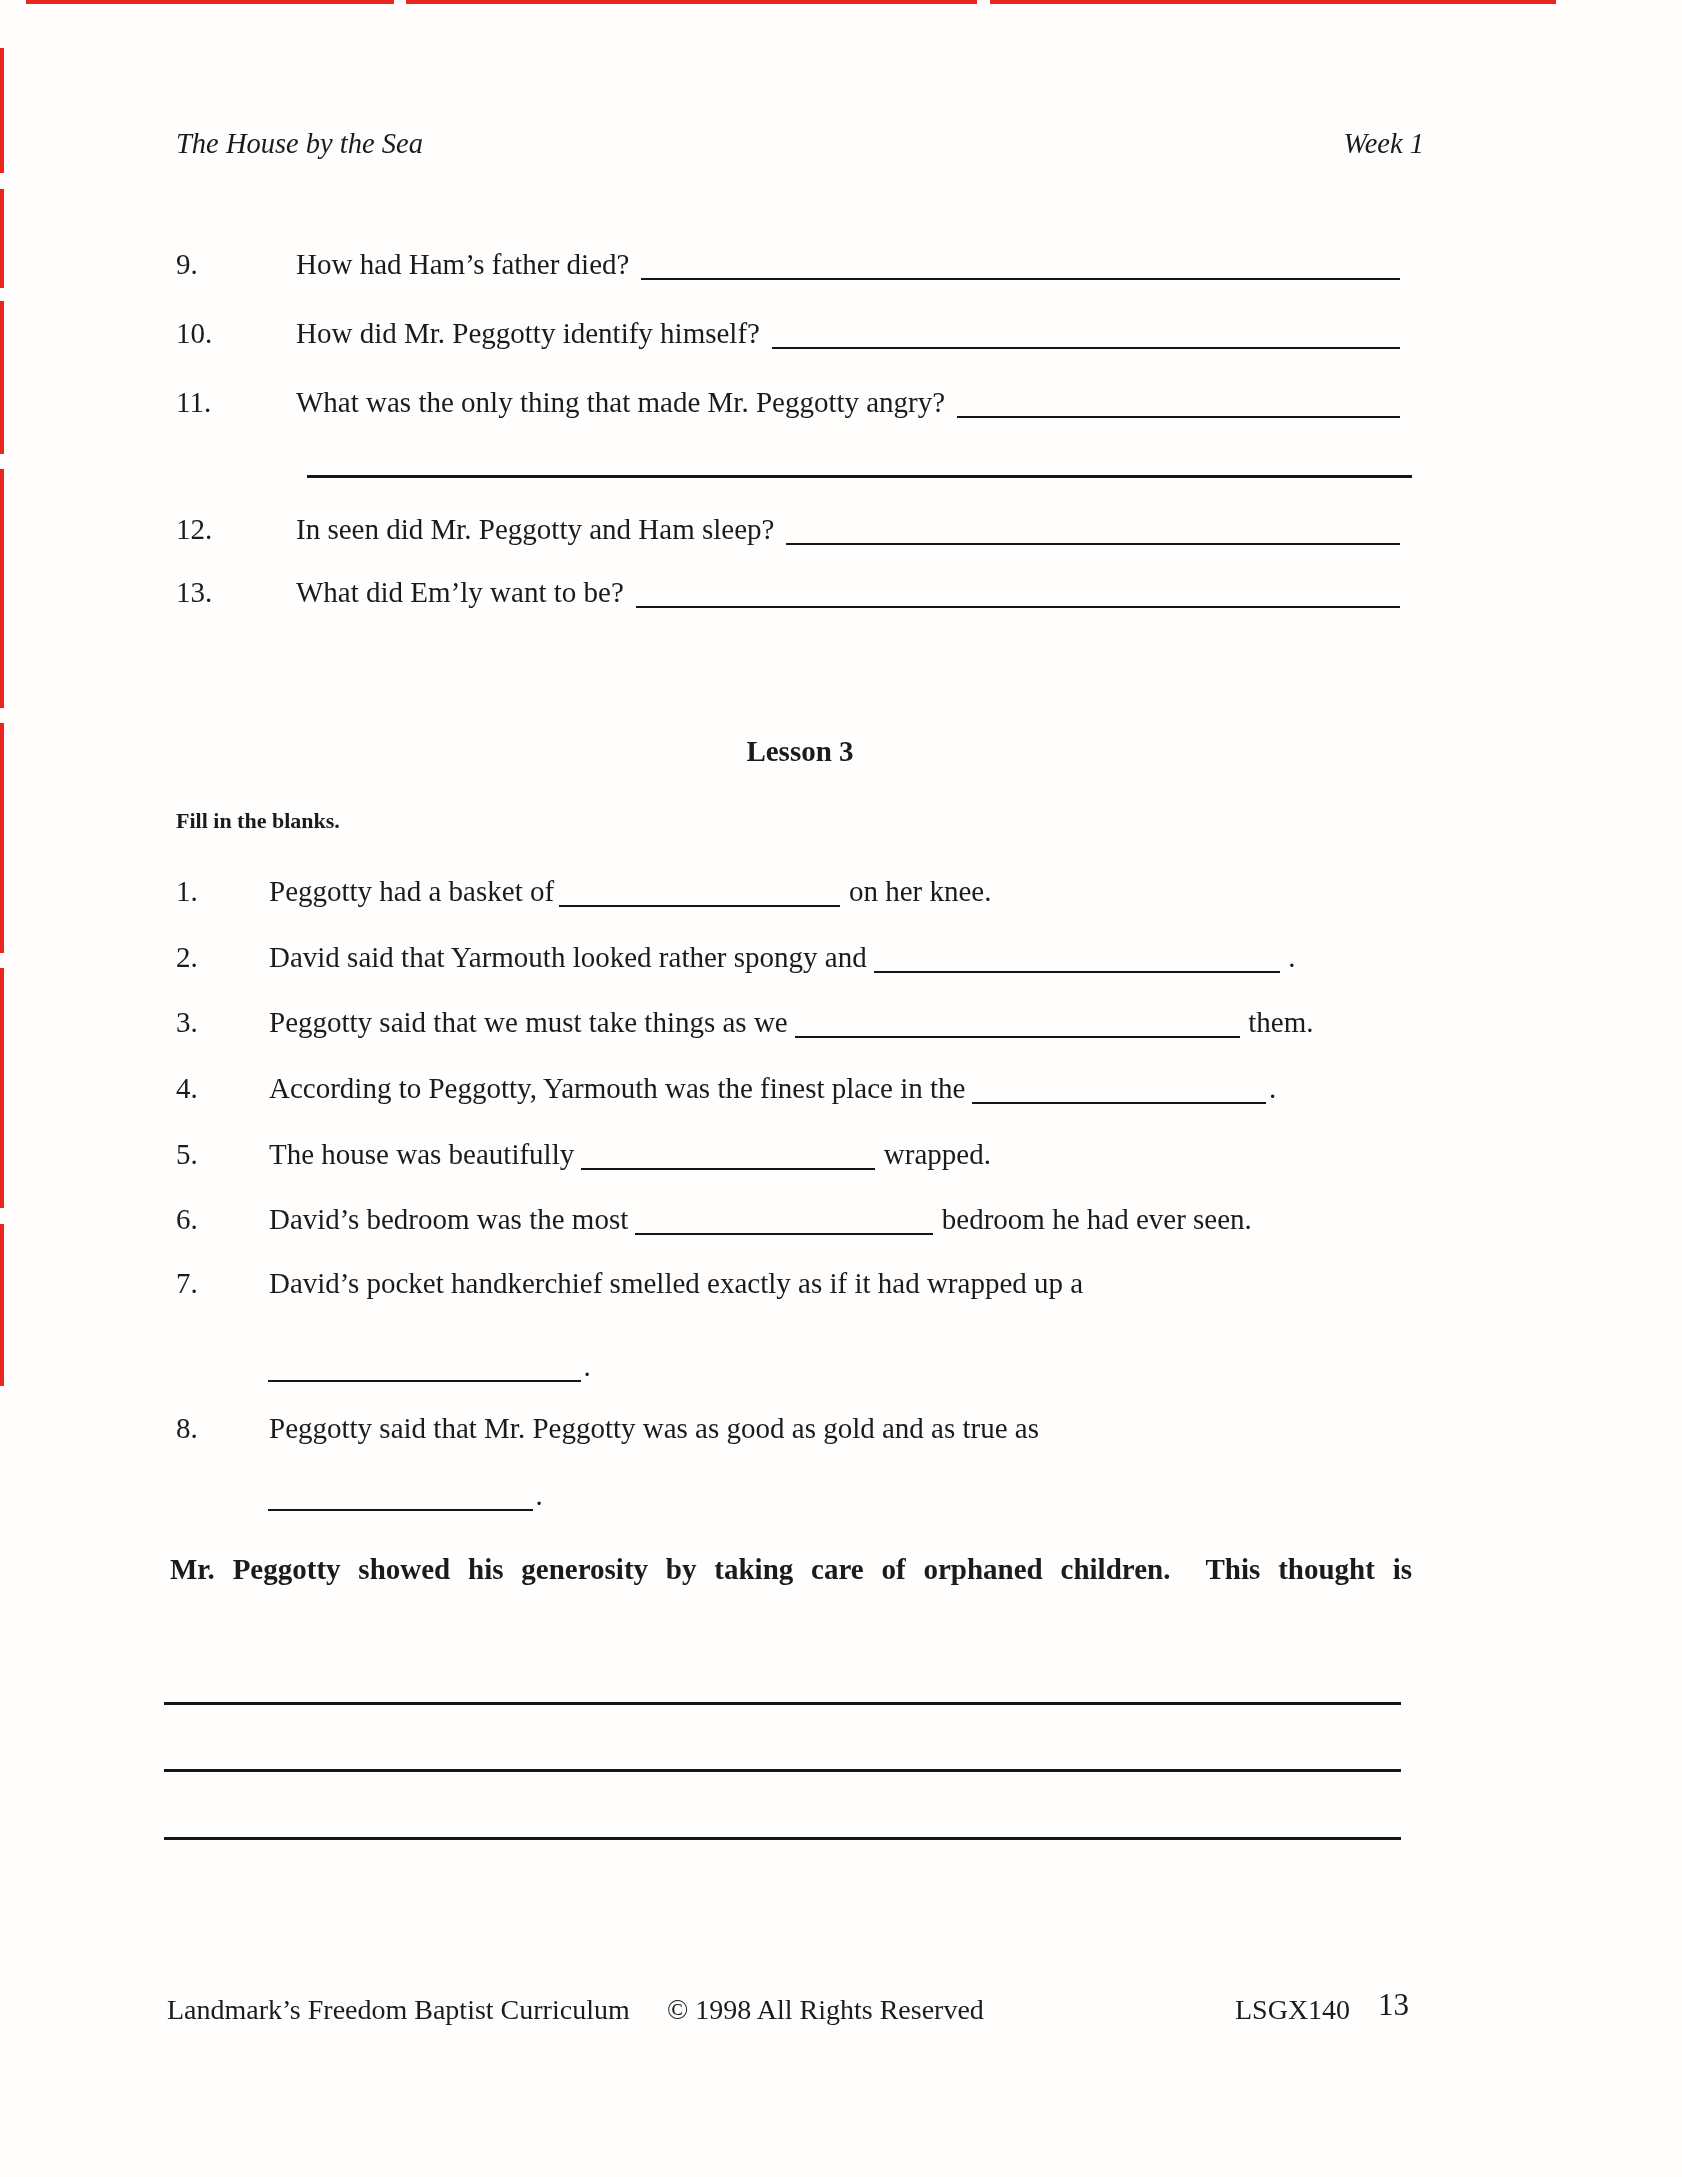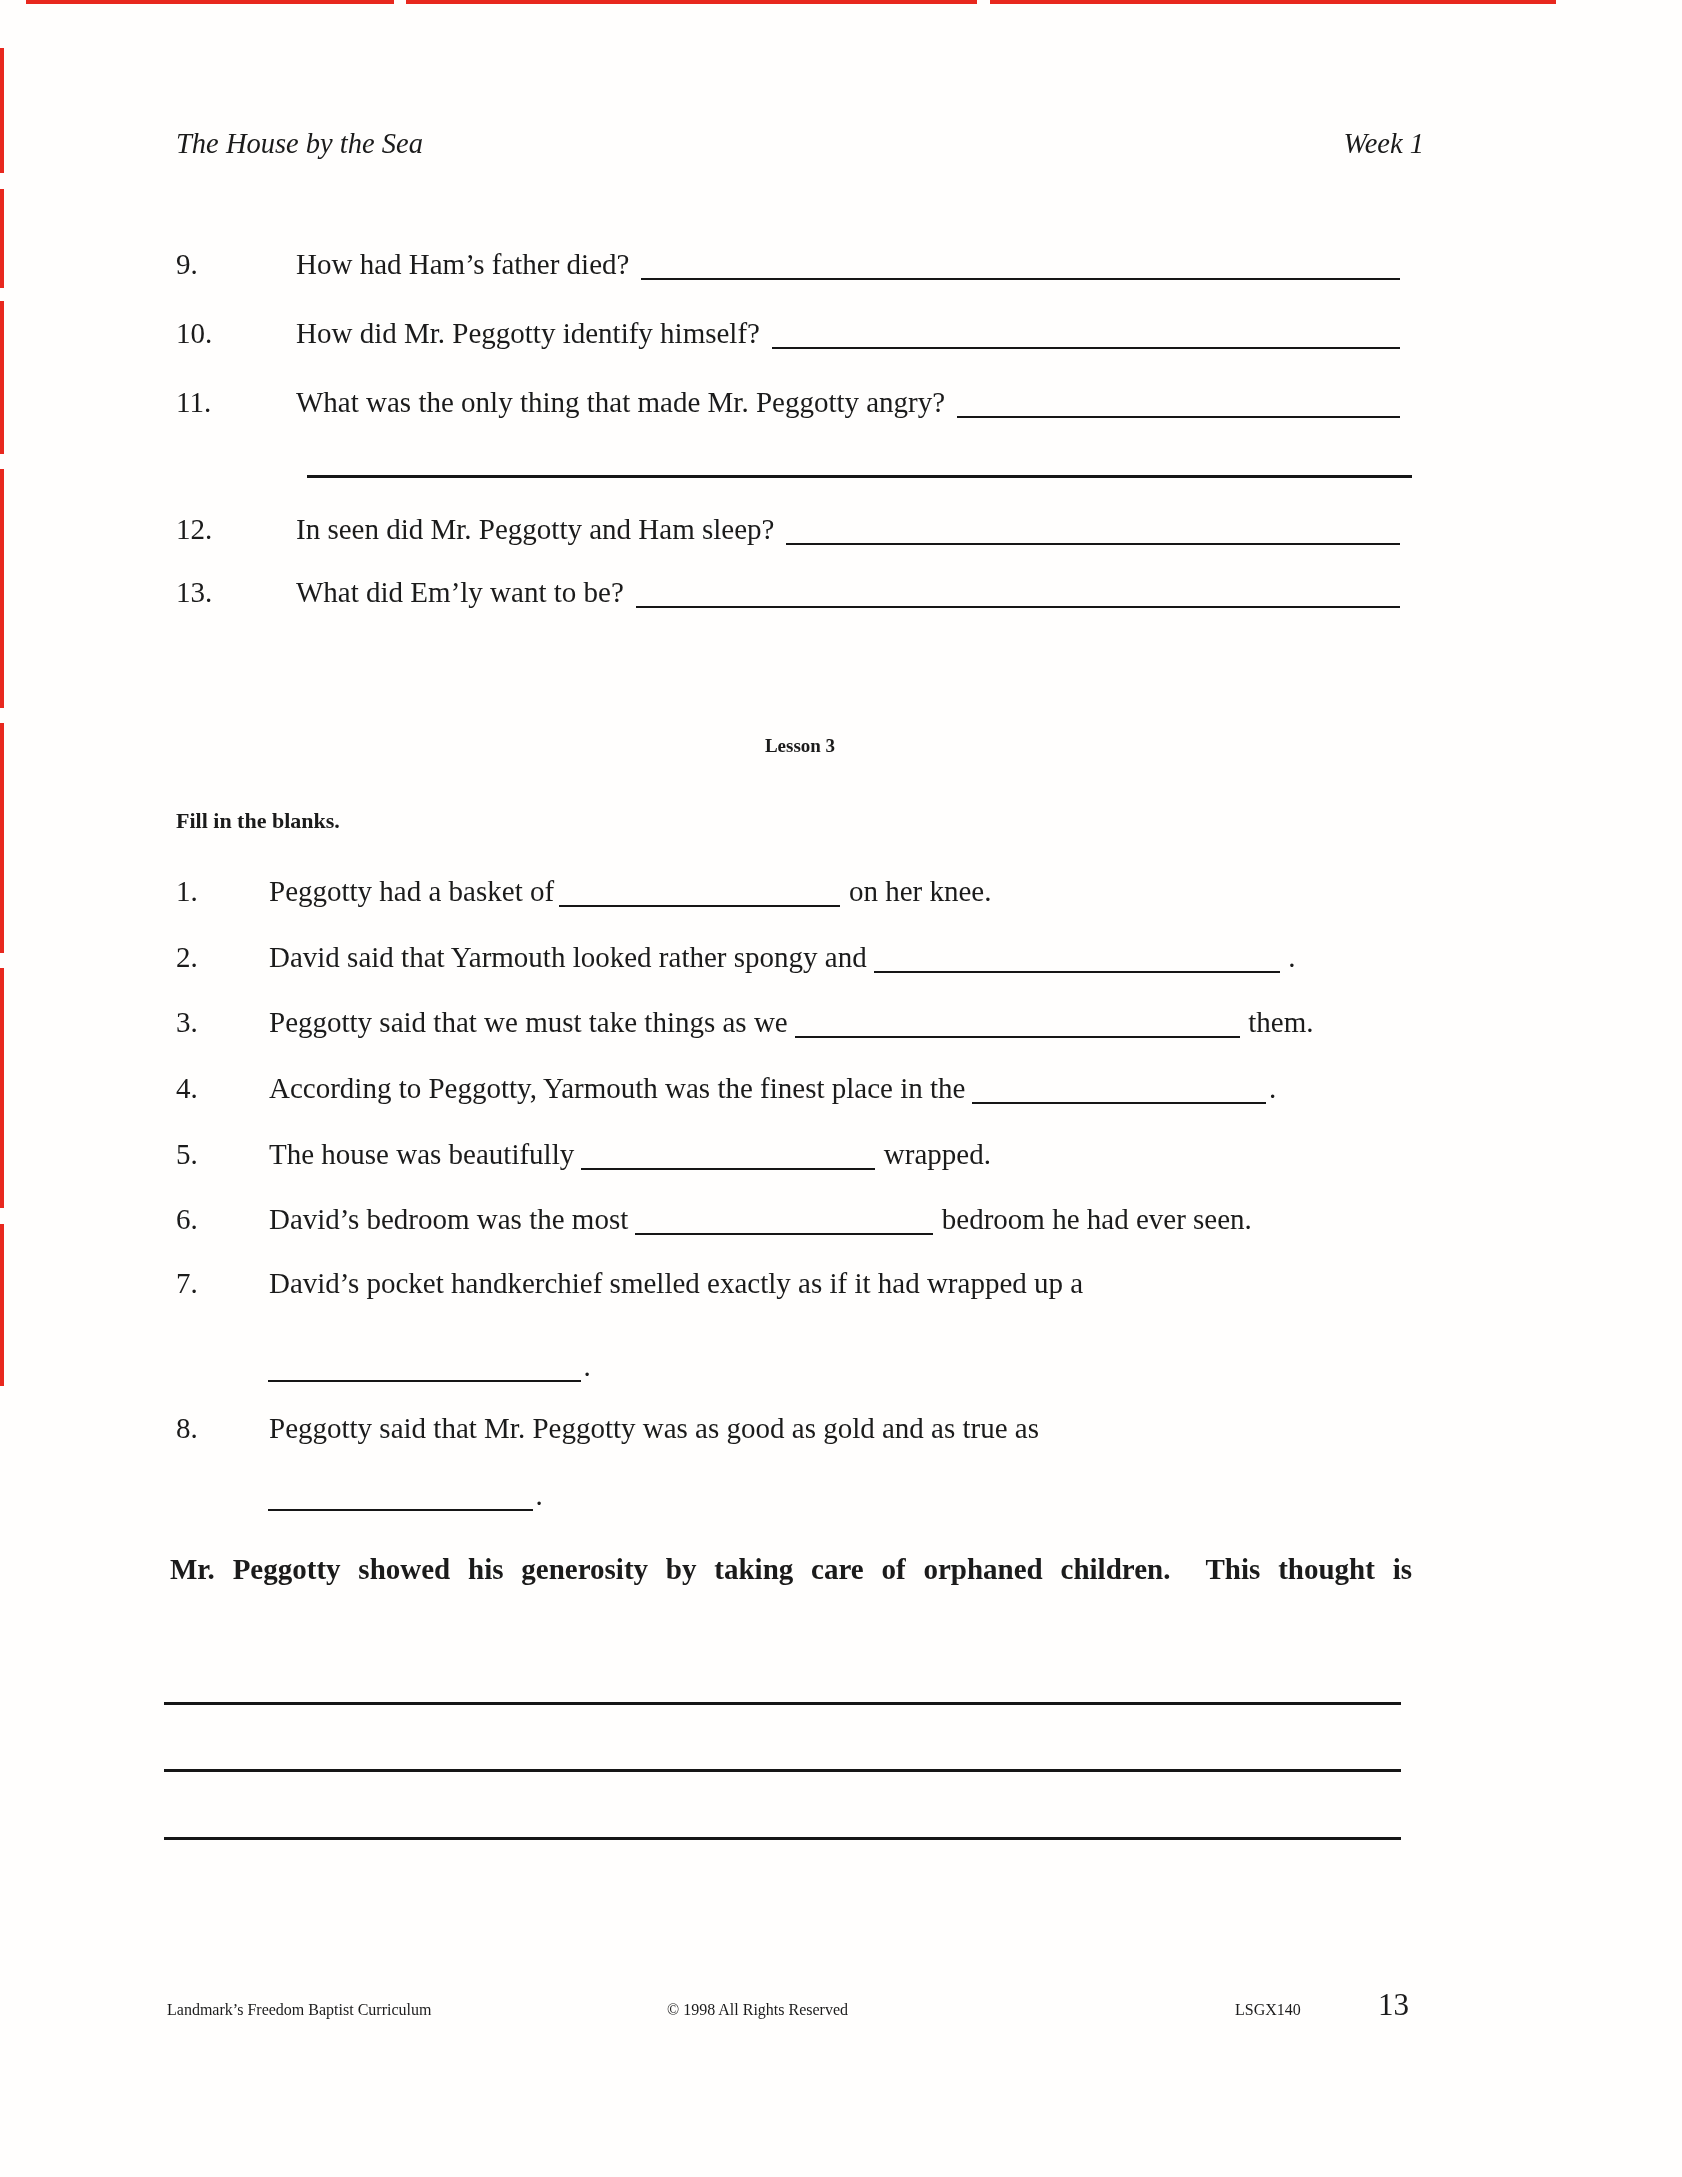--- a/index.html
+++ b/index.html
@@ -37,35 +37,35 @@
   }
   .blank.fixed{flex:0 0 auto;}
   .rule{
     border-top:3.5px solid #161616;height:0;
   }
   .post{margin-left:8.6px;white-space:nowrap;}
   .post.tight{margin-left:2.6px;}
   
   #lesson-heading{
     left:176px;top:735px;width:1248px;text-align:center;
-    font-weight:bold;font-size:19px;
+    font-weight:bold;font-size:29px;
   }
   #instructions{
     left:176px;top:808px;
     font-weight:bold;font-size:22px;
   }
   
   .note-line{
     left:170px;width:1242px;
     font-weight:bold;font-size:29px;line-height:39px;
     white-space:pre-wrap;
   }
   .note-just{text-align:justify;text-align-last:justify;}
   
-  .foot{font-size:16px;line-height:28px;}
+  .foot{font-size:28px;line-height:28px;}
   #footer-page-number{font-size:31px;line-height:35px;}
   
   .mark{background:#e8281e;}
 </style>
 </head>
 <body>
 
 <div id="page">
 
   <div class="abs mark" style="left:26px;top:0;width:368px;height:3.5px;"></div>

